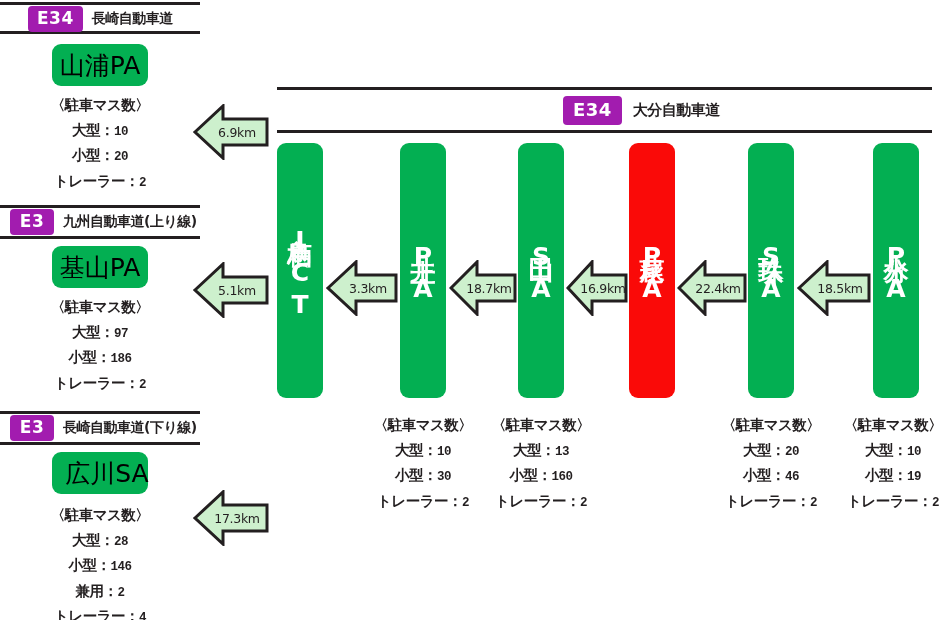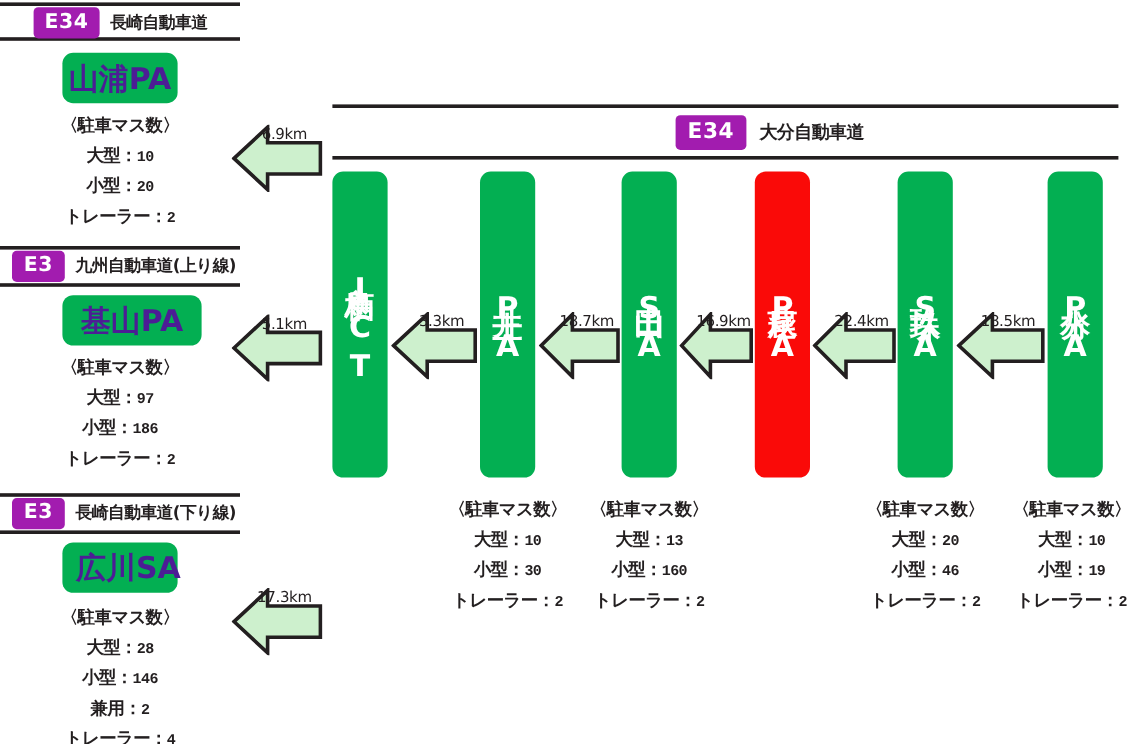--- a/index.html
+++ b/index.html
@@ -43,27 +43,27 @@
     color: #231f20;
     font-weight: 600;
     white-space: nowrap;
     letter-spacing: -0.5px;
   }
 
   
   .pill {
     position: absolute;
     background: #03af52;
-    color: #4c1d95;
+    color: #000000;
     border-radius: 9px;
     display: flex;
     align-items: center;
     justify-content: center;
     font-size: 25px;
-    font-weight: 700;
+    font-weight: 400;
     letter-spacing: 0px;
     white-space: nowrap;
   }
 
   
   .stats {
     position: absolute;
     text-align: center;
     color: #231f20;
     line-height: 1.0;
@@ -119,21 +119,21 @@
     text-orientation: upright;
     letter-spacing: 3px;
     line-height: 1;
     white-space: nowrap;
   }
 
   
   .arrow {
     position: absolute;
     display: flex;
-    align-items: flex-start;
+    align-items: center;
     justify-content: center;
   }
   .arrow svg { position: absolute; left: 0; top: 0; }
   .arrow .km {
     position: relative;
     z-index: 2;
     font-size: 12.5px;
     color: #231f20;
     font-weight: 400;
     letter-spacing: -0.3px;
@@ -165,21 +165,21 @@
     </svg>
     <span class="km">6.9km</span>
   </div>
 
   <div class="sec-rule" style="top:205px; width:200px;"></div>
   <div class="sec-rule" style="top:236px; width:200px;"></div>
   <div class="sec-head" style="left:10px; top:209px;">
     <span class="route-badge">E3</span>
     <span class="route-name">九州自動車道(上り線)</span>
   </div>
-  <div class="pill" style="left:52px; top:246px; width:116px; height:42px;">基山PA</div>
+  <div class="pill" style="left:52px; top:246px; width:96px; height:42px;">基山PA</div>
   <div class="stats" style="left:10px; top:300px; width:180px;">
     <div class="hdr">〈駐車マス数〉</div>
     <div class="row"><span>大型：</span><span class="num">97</span></div>
     <div class="row"><span>小型：</span><span class="num">186</span></div>
     <div class="row"><span>トレーラー：</span><span class="num">2</span></div>
   </div>
   <div class="arrow" style="left:193px; top:262px; width:76px; height:56px;">
     <svg width="76" height="56" viewBox="0 0 76 56" aria-hidden="true">
       <polygon points="2,28 30,2 30,15 74,15 74,41 30,41 30,54" fill="#cdf0cd" stroke="#231f20" stroke-width="3" stroke-linejoin="miter"></polygon>
     </svg>

